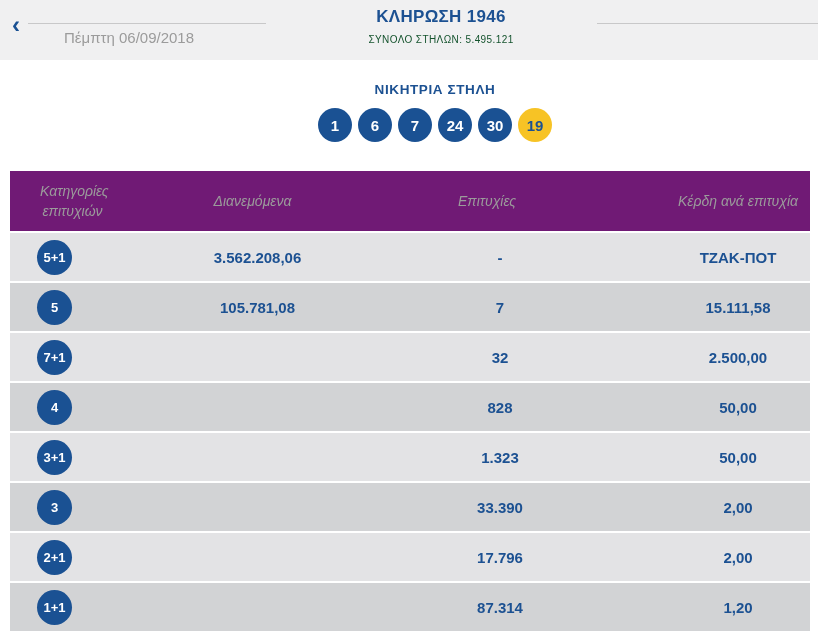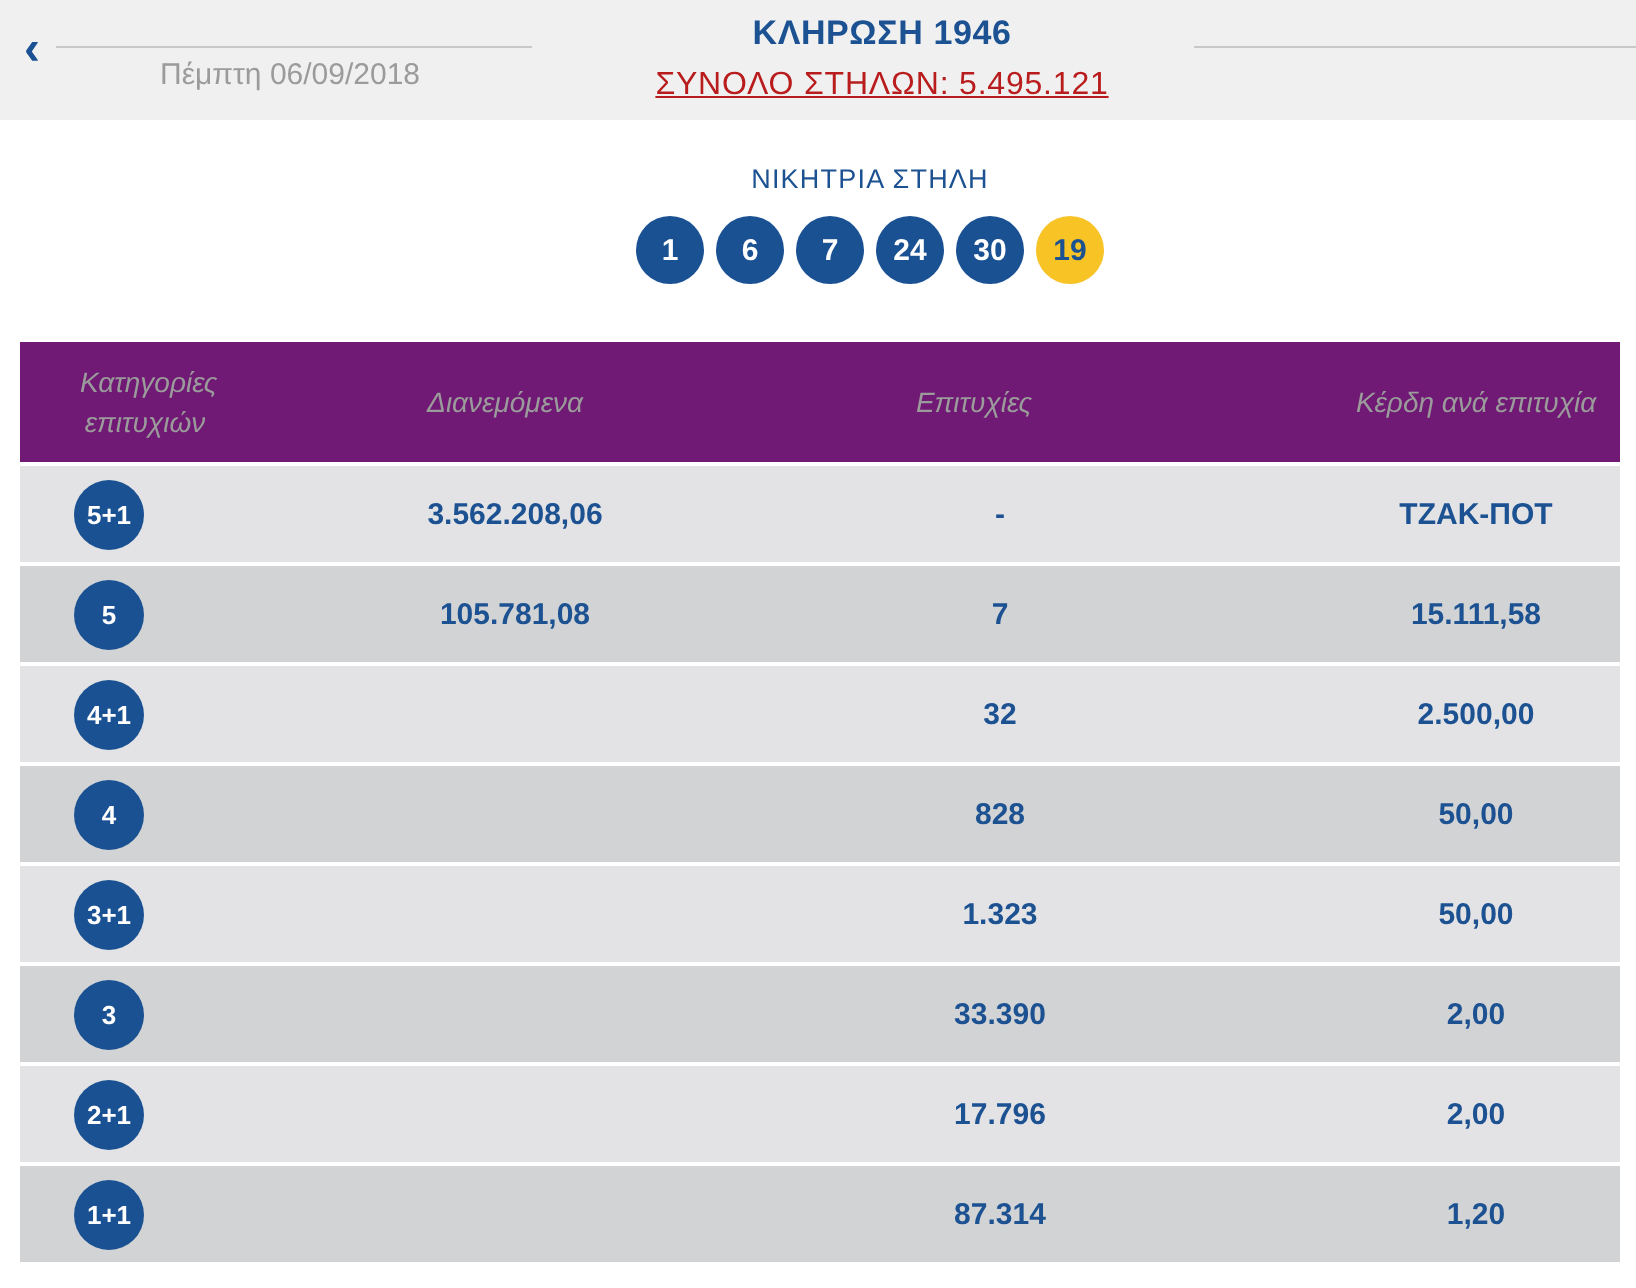--- a/index.html
+++ b/index.html
@@ -11,33 +11,33 @@
   
   .top-band{position:relative;height:60px;background:#f0f0f1;}
   .back-btn{
     position:absolute;left:12px;top:13px;color:#1a5193;
     font-size:24px;font-weight:bold;line-height:24px;cursor:pointer;
   }
   .rule{position:absolute;top:23px;height:1px;background:#c8c8c9;}
   .rule-left{left:28px;width:238px;}
   .rule-right{left:597px;right:0;}
   .date-label{
-    position:absolute;left:80px;top:29px;color:#9b9b9b;font-size:15px;
+    position:absolute;left:64px;top:29px;color:#9b9b9b;font-size:15px;
   }
   .center-head{
     position:absolute;left:64px;right:0;top:7px;text-align:center;
   }
   .draw-title{color:#1c5192;font-size:17px;font-weight:bold;letter-spacing:.3px;}
-  .draw-subtitle{color:#b91c1c;font-size:16px;margin-top:7px;letter-spacing:.4px;text-decoration:underline;}
+  .draw-subtitle{color:#14532d;font-size:10px;margin-top:7px;letter-spacing:.4px;}
 
   
   .win-section{padding-top:22px;background:#ffffff;}
   .win-title{
     margin-left:52px;text-align:center;color:#1c5192;
-    font-size:13.5px;font-weight:normal;letter-spacing:.6px;
+    font-size:13.5px;font-weight:bold;letter-spacing:.6px;
   }
   .balls{
     margin-left:52px;display:flex;justify-content:center;gap:6px;margin-top:11px;
   }
   .ball{
     width:34px;height:34px;border-radius:50%;
     background:#1a5193;color:#ffffff;font-size:15px;font-weight:bold;
     display:flex;align-items:center;justify-content:center;
   }
   .ball.joker{background:#f7c325;color:#1c5192;}
@@ -115,21 +115,21 @@
     <div>
       <div class="badge">5</div>
     </div>
     <div class="cell">105.781,08</div>
     <div class="cell">7</div>
     <div class="cell cell-winnings">15.111,58</div>
   </div>
 
   <div class="trow">
     <div>
-      <div class="badge">4+1</div>
+      <div class="badge">7+1</div>
     </div>
     <div class="cell"></div>
     <div class="cell">32</div>
     <div class="cell cell-winnings">2.500,00</div>
   </div>
 
   <div class="trow">
     <div>
       <div class="badge">4</div>
     </div>

